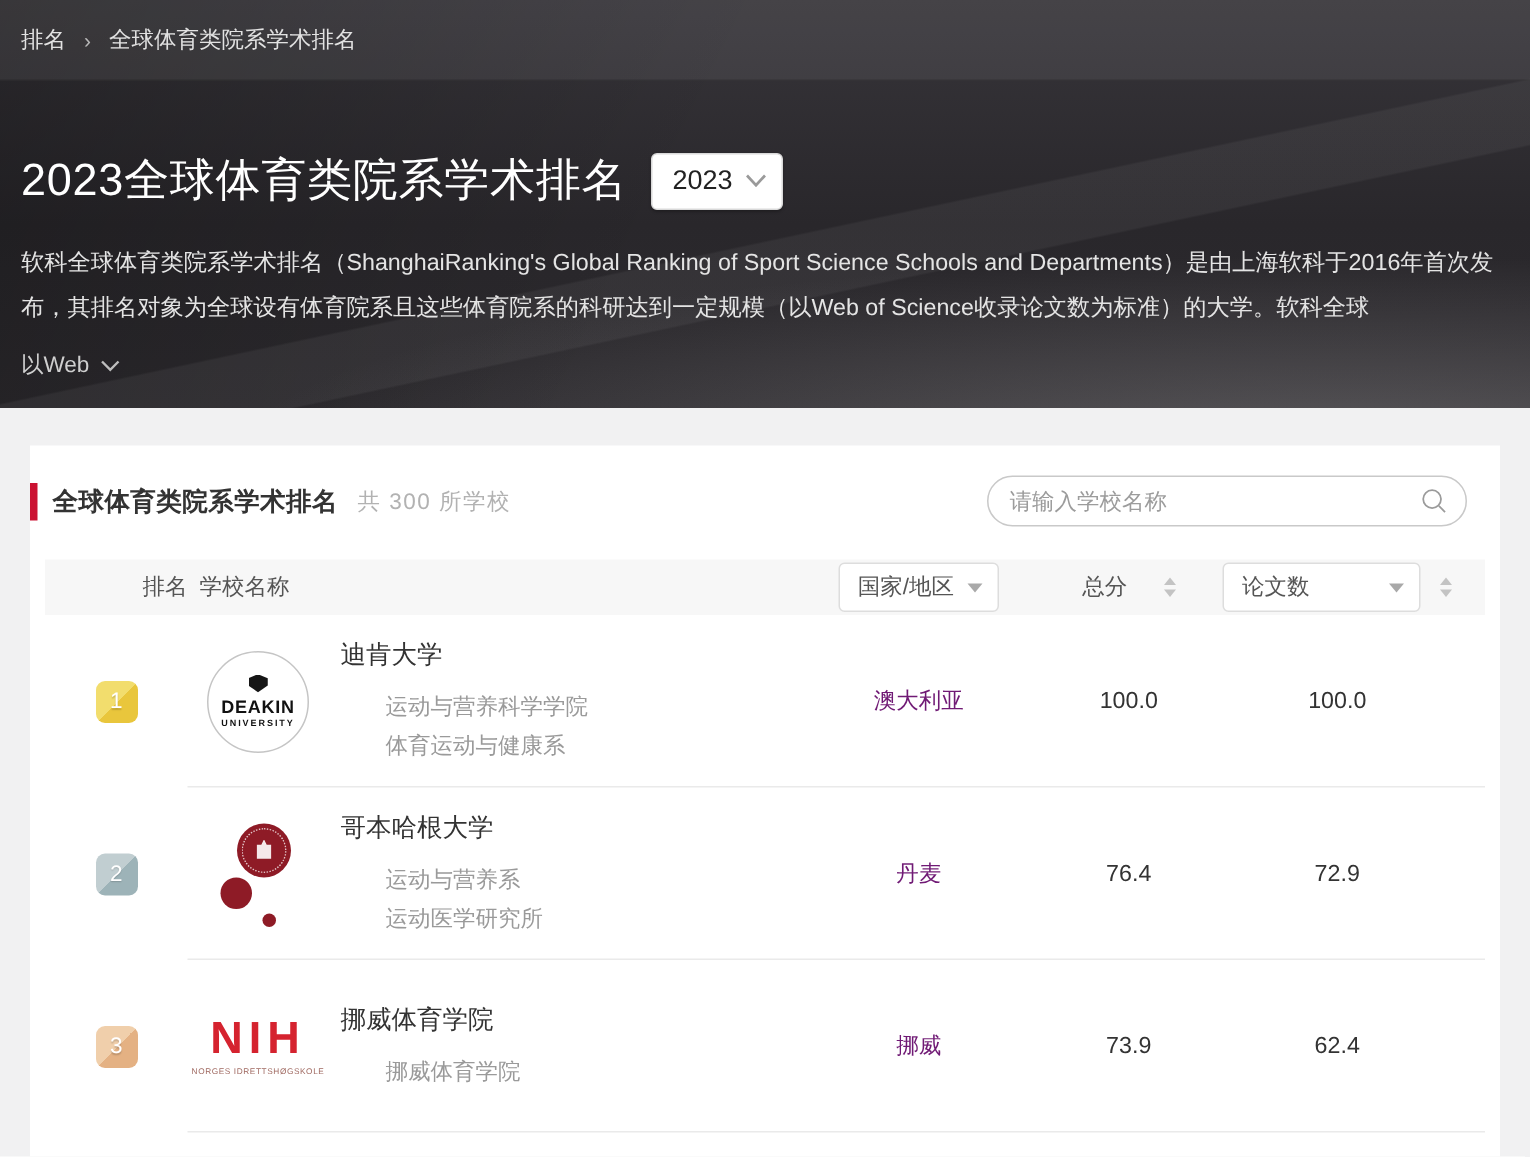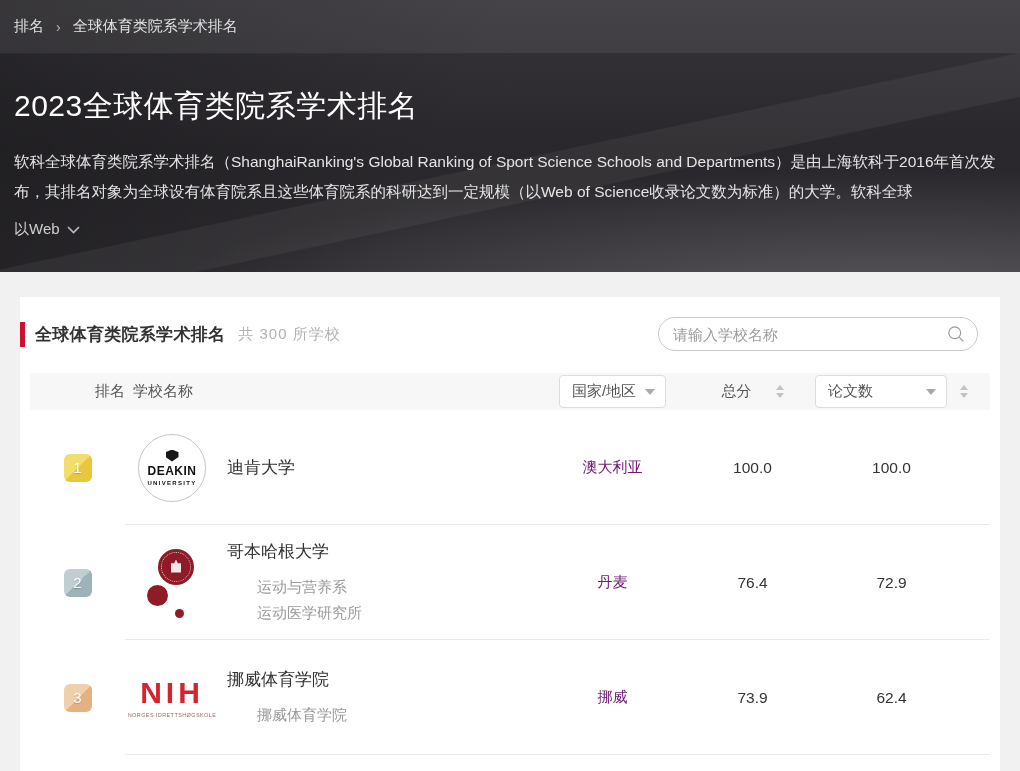--- a/index.html
+++ b/index.html
@@ -19,21 +19,21 @@
       linear-gradient(180deg,#37353a 0%, #29272b 55%, #2d2b2f 100%);
   }
   .breadcrumb-bar{
     height:54px; display:flex; align-items:center; padding:0 14px;
     background:rgba(255,255,255,.07);
     border-bottom:1px solid rgba(0,0,0,.18);
     font-size:15px; color:#e2e2e2;
   }
   .breadcrumb-bar .crumb-link{ cursor:pointer; }
   .breadcrumb-bar .sep{ margin:0 12px; color:#b9b9b9; font-size:14px; }
-  .hero-body{ padding:32px 14px 0; }
+  .hero-body{ padding:46px 14px 0; }
   .title-row{ display:flex; align-items:center; }
   .page-title{ font-size:30px; font-weight:500; color:#fff; letter-spacing:.5px; }
   .year-select{
     margin-left:16px; width:88px; height:38px; background:#fff;
     border:1px solid #d9d9d9; border-radius:4px;
     display:flex; align-items:center; justify-content:space-between;
     padding:0 10px 0 13px; cursor:pointer; box-shadow:0 1px 2px rgba(0,0,0,.25);
   }
   .year-select .yr{ font-size:18px; color:#222; }
   .desc{
@@ -138,20 +138,26 @@
 
 <header class="hero">
   <div class="breadcrumb-bar">
     <span class="crumb-link">排名</span>
     <span class="sep">›</span>
     <span>全球体育类院系学术排名</span>
   </div>
   <div class="hero-body">
     <div class="title-row">
       <h1 class="page-title">2023全球体育类院系学术排名</h1>
+      <div class="year-select">
+        <span class="yr">2023</span>
+        <svg class="chev-svg" width="14" height="9" viewBox="0 0 14 9">
+            <polyline points="1,1 7,7.5 13,1" fill="none" stroke="#9a9a9a" stroke-width="1.8"></polyline>
+          </svg>
+      </div>
     </div>
     <p class="desc">软科全球体育类院系学术排名（ShanghaiRanking's Global Ranking of Sport Science Schools and Departments）是由上海软科于2016年首次发布，其排名对象为全球设有体育院系且这些体育院系的科研达到一定规模（以Web of Science收录论文数为标准）的大学。软科全球</p>
     <div class="expand">
       <span>以Web</span>
       <svg class="chev-svg" width="13" height="8" viewBox="0 0 13 8">
           <polyline points="1,1 6.5,6.5 12,1" fill="none" stroke="#bdbdbd" stroke-width="1.6"></polyline>
         </svg>
     </div>
   </div>
 </header>
@@ -208,20 +214,24 @@
     <div class="cell-school">
       <div class="logo-box">
             <div class="logo-deakin">
     <span class="deakin-shield"></span>
     <span class="deakin-word">DEAKIN</span>
     <span class="deakin-sub">UNIVERSITY</span>
   </div>
           </div>
       <div class="school-text">
         <div class="school-name">迪肯大学</div>
+        <div class="departments">
+              <div class="dept">运动与营养科学学院</div>
+              <div class="dept">体育运动与健康系</div>
+            </div>
       </div>
     </div>
     <div class="cell-country">澳大利亚</div>
     <div class="cell-score">100.0</div>
     <div class="cell-papers">100.0</div>
   </div>
       <div class="trow">
     <div class="cell-rank">
       <span class="badge badge-silver">2</span>
     </div>

